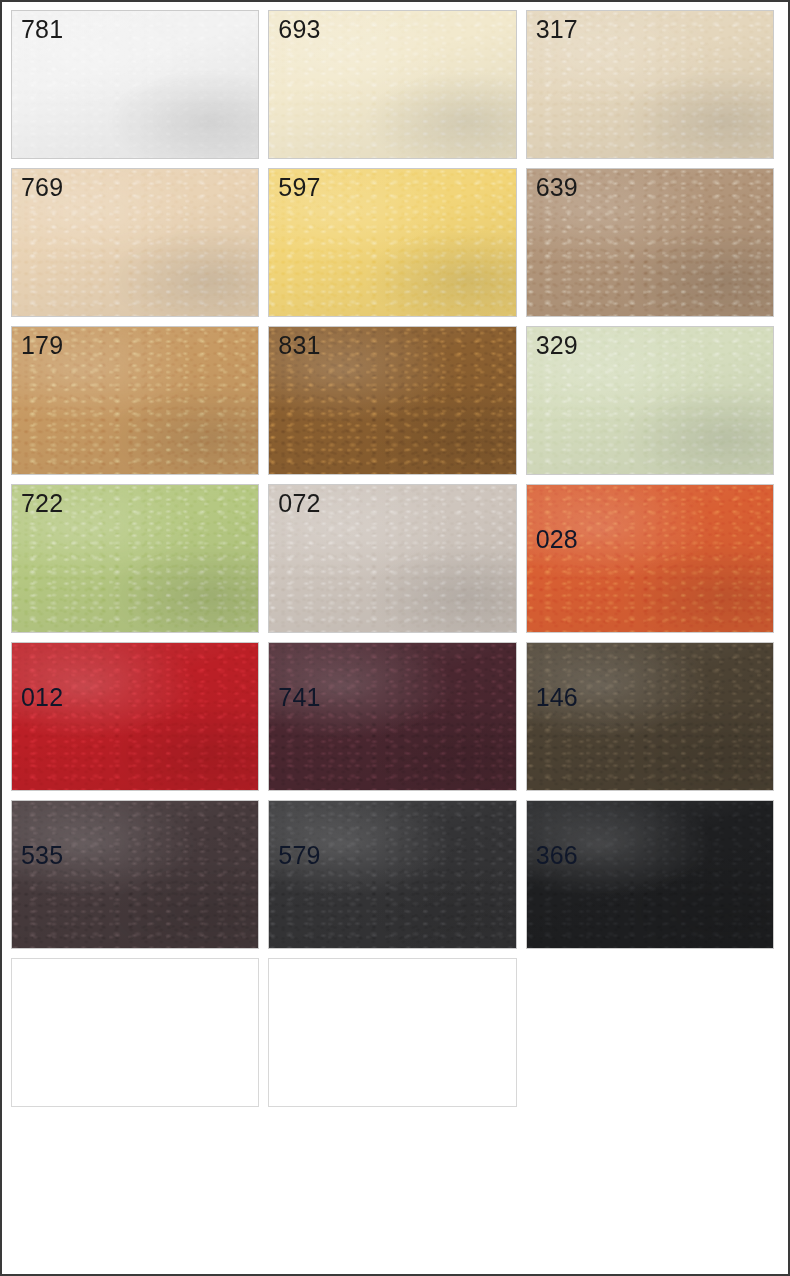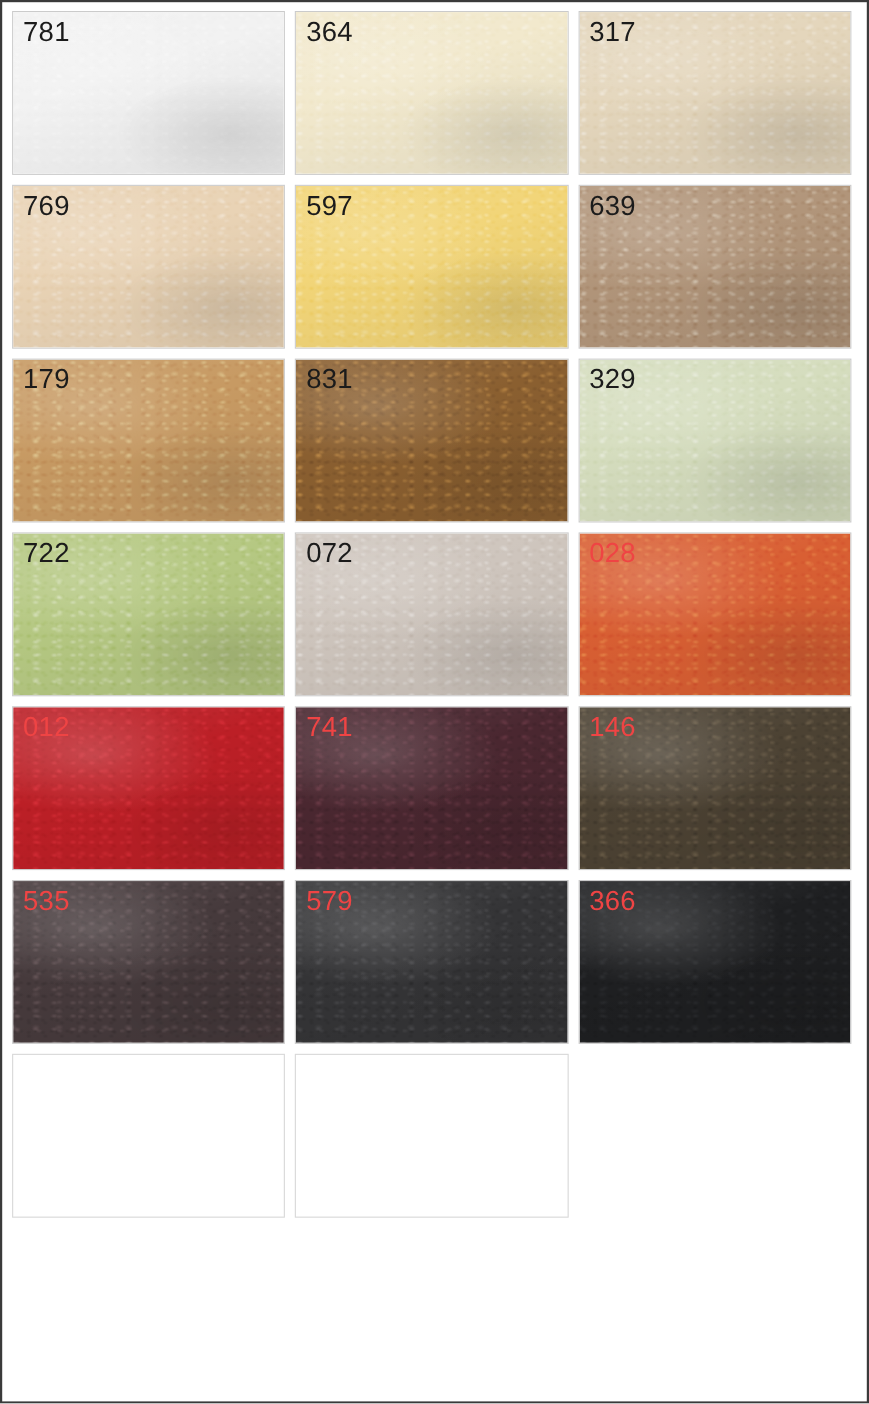--- a/index.html
+++ b/index.html
@@ -92,38 +92,38 @@
     left: 9px;
     font-family: "Liberation Sans", sans-serif;
     font-size: 25px;
     line-height: 1.12;
     letter-spacing: 0.2px;
     font-weight: 400;
     white-space: nowrap;
   }
 
   .label-dark  { color: #1b1b1b; }
-  .label-light { color: #ef4444; }
+  .label-light { color: #0f172a; margin-top: 36px; }
 </style>
 </head>
 <body>
 
 <div id="chart-frame">
   <div id="swatch-grid">
       <div class="swatch-cell filled">
         <div class="swatch-color" style="background: rgb(242, 242, 242);"></div>
         <div class="swatch-grain"></div>
         <div class="swatch-sheen"></div>
         <div class="swatch-label label-dark">781</div>
       </div>
       <div class="swatch-cell filled">
         <div class="swatch-color" style="background: rgb(242, 233, 205);"></div>
         <div class="swatch-grain"></div>
         <div class="swatch-sheen"></div>
-        <div class="swatch-label label-dark">364</div>
+        <div class="swatch-label label-dark">693</div>
       </div>
       <div class="swatch-cell filled">
         <div class="swatch-color" style="background: rgb(228, 214, 188);"></div>
         <div class="swatch-grain"></div>
         <div class="swatch-sheen"></div>
         <div class="swatch-label label-dark">317</div>
       </div>
       <div class="swatch-cell filled">
         <div class="swatch-color" style="background: rgb(233, 211, 181);"></div>
         <div class="swatch-grain"></div>

